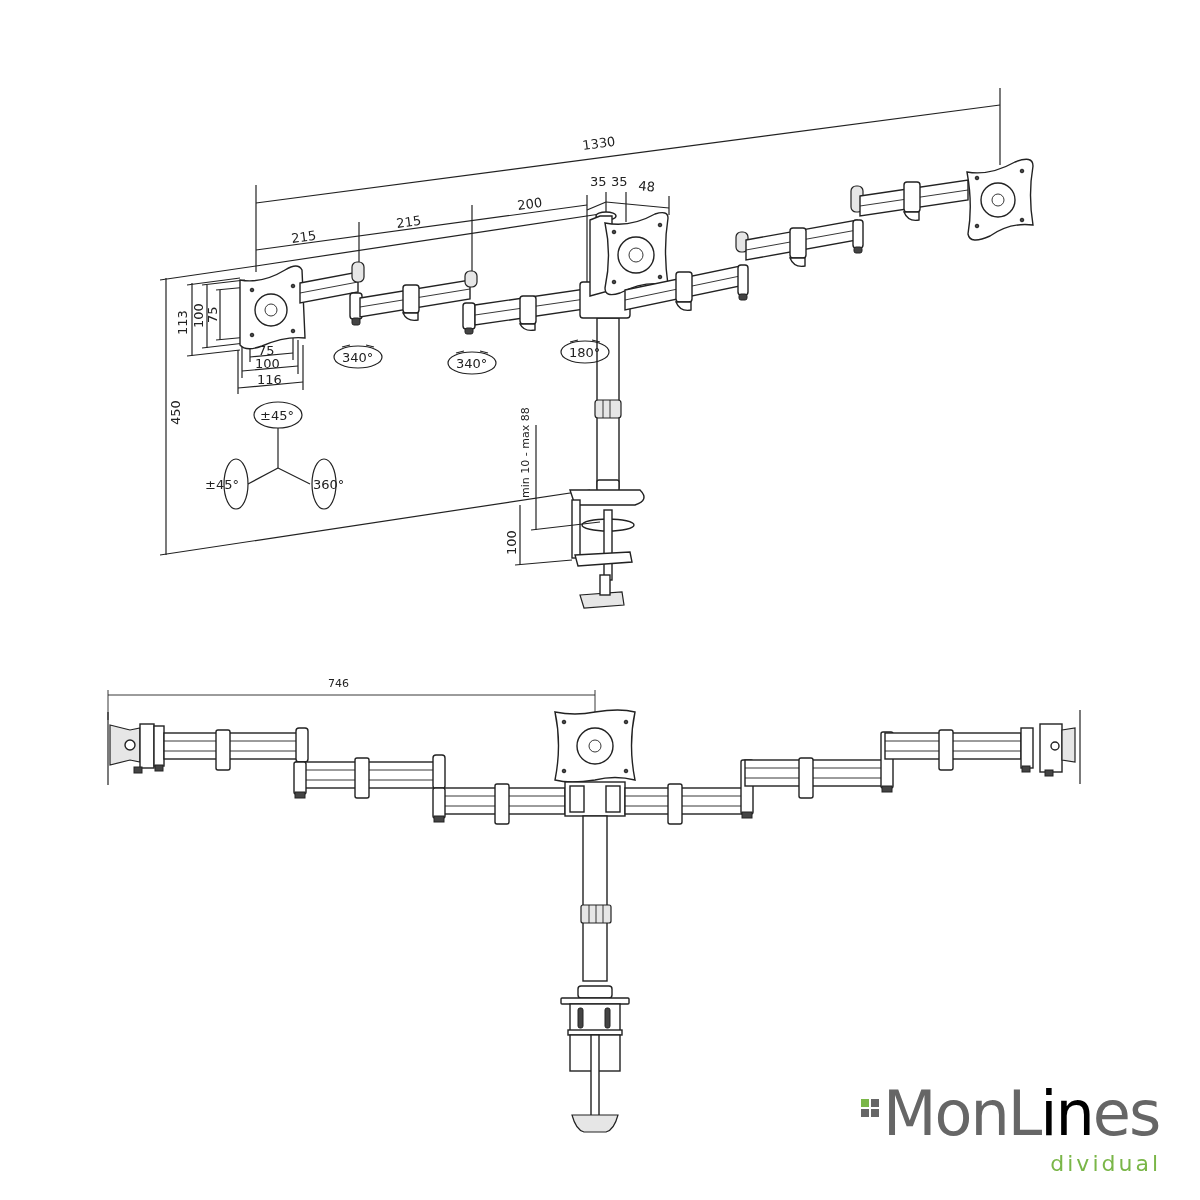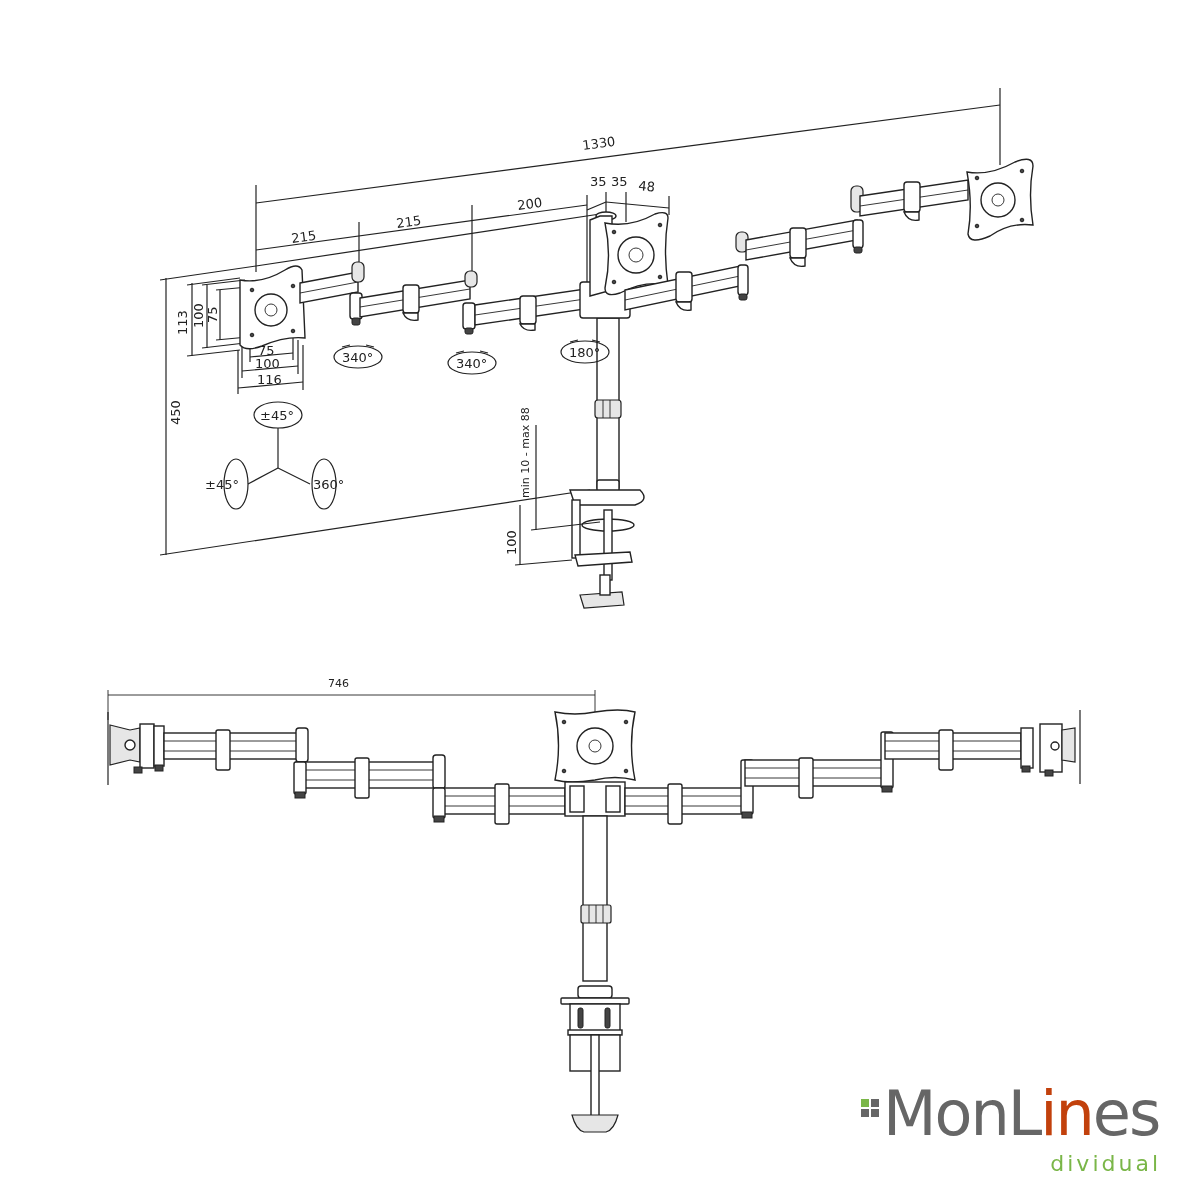--- a/index.html
+++ b/index.html
@@ -9,21 +9,21 @@
     .dim-small { font-family: "DejaVu Sans", sans-serif; font-size: 11px; fill: #222; }
     .ln { stroke: #222; stroke-width: 1.2; fill: none; }
     .thin { stroke: #222; stroke-width: 0.9; fill: none; }
     .part { stroke: #222; stroke-width: 1.4; fill: #fff; }
     .part-grey { stroke: #222; stroke-width: 1.2; fill: #e6e6e6; }
     .dark { fill: #444; stroke: #222; stroke-width: 1; }
     .logo { position: absolute; left: 855px; top: 1095px; width: 320px; height: 90px; }
     .logo-squares { position: absolute; left: 6px; top: 4px; width: 20px; height: 20px; }
     .logo-squares span { position: absolute; width: 8px; height: 8px; }
     .logo-main { position: absolute; left: 28px; top: -12px; font-family: "DejaVu Sans", sans-serif; font-size: 62px; color: #666666; letter-spacing: -2px; white-space: nowrap; line-height: 1; }
-    .logo-main .hl { color: #c2410c; }
+    .logo-main .hl { color: #000000; }
     .logo-sub { position: absolute; right: 14px; top: 56px; font-family: "DejaVu Sans", sans-serif; font-size: 22px; color: #7ab648; letter-spacing: 3px; margin-left: 19px; }
   </style>
 </head>
 <body>
 
 <svg width="1200" height="1200" viewBox="0 0 1200 1200">
 
   <g>
 
     <g>

